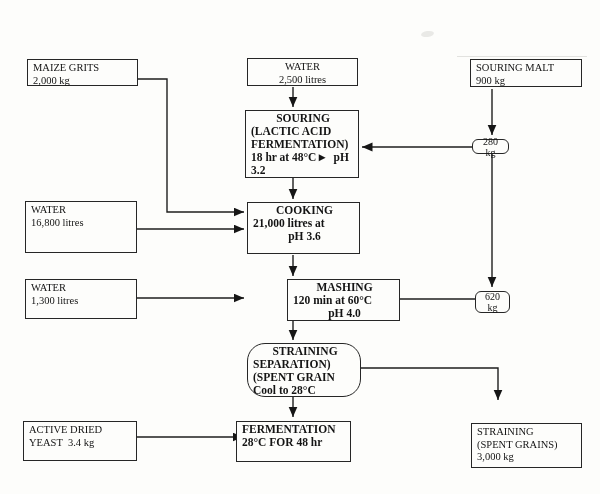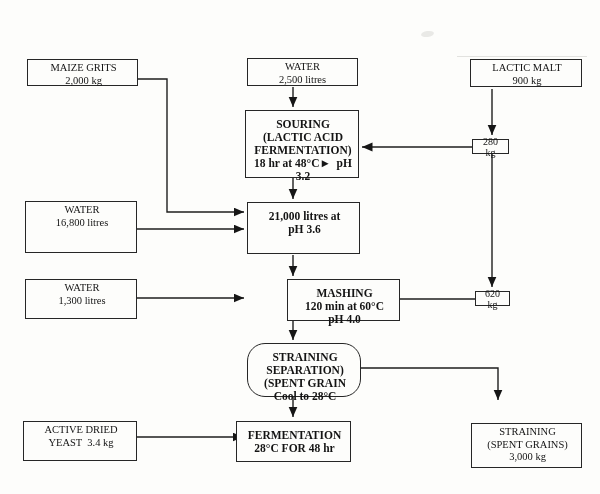--- a/index.html
+++ b/index.html
@@ -10,28 +10,28 @@
     color:#161616;
   }
   .connectors{position:absolute;left:0;top:0;pointer-events:none;}
   .box{
     position:absolute;box-sizing:border-box;
     border:1.5px solid #262626;background:#fdfdfb;
     line-height:12.5px;font-size:10.5px;
     padding:2px 3px 0 5px;
   }
   .box .bl{white-space:pre-wrap;color:#141414;}
-  .box.proc{font-weight:bold;font-size:11.5px;line-height:13px;padding-top:7px;}
+  .box.proc{font-weight:bold;font-size:11.5px;line-height:13px;padding-top:1px;}
   .box.small{
     font-size:10px;line-height:11px;padding:4px;
     text-align:center;border-width:1.4px;
-    display:flex;align-items:center;justify-content:center;
+    display:flex;align-items:center;justify-content:center;border-radius:6px;
   }
   .bl.c{text-align:center;}
-  .bl.l{text-align:center;}
+  .bl.l{text-align:left;}
   .center-text{text-align:center;padding-left:3px;}
   .artifact{position:absolute;background:#e9e9e6;border-radius:50%;}
   .faintline{position:absolute;height:1px;background:#e2e2df;}
 </style>
 </head>
 <body>
 
 <div class="page">
 
   <div class="artifact" style="left:421px;top:31px;width:13px;height:6px;transform:rotate(-8deg);"></div>
@@ -65,21 +65,21 @@
     <div class="bl l">MAIZE GRITS</div>
     <div class="bl l">2,000 kg</div>
   </div>
 
   <div class="box center-text" style="left:247px;top:58px;width:111px;height:28px;">
     <div class="bl c">WATER</div>
     <div class="bl c">2,500 litres</div>
   </div>
 
   <div class="box" style="left:470px;top:59px;width:112px;height:28px;">
-    <div class="bl l">LACTIC MALT</div>
+    <div class="bl l">SOURING MALT</div>
     <div class="bl l">900 kg</div>
   </div>
 
   <div class="box proc" style="left:245px;top:110px;width:114px;height:68px;">
     <div class="bl c">SOURING</div>
     <div class="bl l">(LACTIC ACID</div>
     <div class="bl l">FERMENTATION)</div>
     <div class="bl l">18 hr at 48°C►  pH</div>
     <div class="bl l">3.2</div>
   </div>
@@ -87,36 +87,37 @@
   <div class="box small" style="left:472px;top:139px;width:37px;height:15px;">
     <div class="bl c">280 kg</div>
   </div>
 
   <div class="box" style="left:25px;top:201px;width:112px;height:52px;">
     <div class="bl l">WATER</div>
     <div class="bl l">16,800 litres</div>
   </div>
 
   <div class="box proc" style="left:247px;top:202px;width:113px;height:52px;">
+    <div class="bl c">COOKING</div>
     <div class="bl l">21,000 litres at</div>
     <div class="bl c">pH 3.6</div>
   </div>
 
   <div class="box" style="left:25px;top:279px;width:112px;height:40px;">
     <div class="bl l">WATER</div>
     <div class="bl l">1,300 litres</div>
   </div>
 
   <div class="box proc" style="left:247px;top:279px;width:113px;height:42px;margin-left:40px;">
     <div class="bl c">MASHING</div>
     <div class="bl l">120 min at 60°C</div>
     <div class="bl c">pH 4.0</div>
   </div>
 
-  <div class="box small" style="left:475px;top:291px;width:35px;height:15px;justify-content:flex-end;">
+  <div class="box small" style="left:475px;top:291px;width:35px;height:22px;justify-content:flex-end;">
     <div class="bl c">620 kg</div>
   </div>
 
   <div class="box proc" style="left:247px;top:343px;width:114px;height:54px;border-radius:18px;">
     <div class="bl c">STRAINING</div>
     <div class="bl l">SEPARATION)</div>
     <div class="bl l">(SPENT GRAIN</div>
     <div class="bl l">Cool to 28°C</div>
   </div>
 

